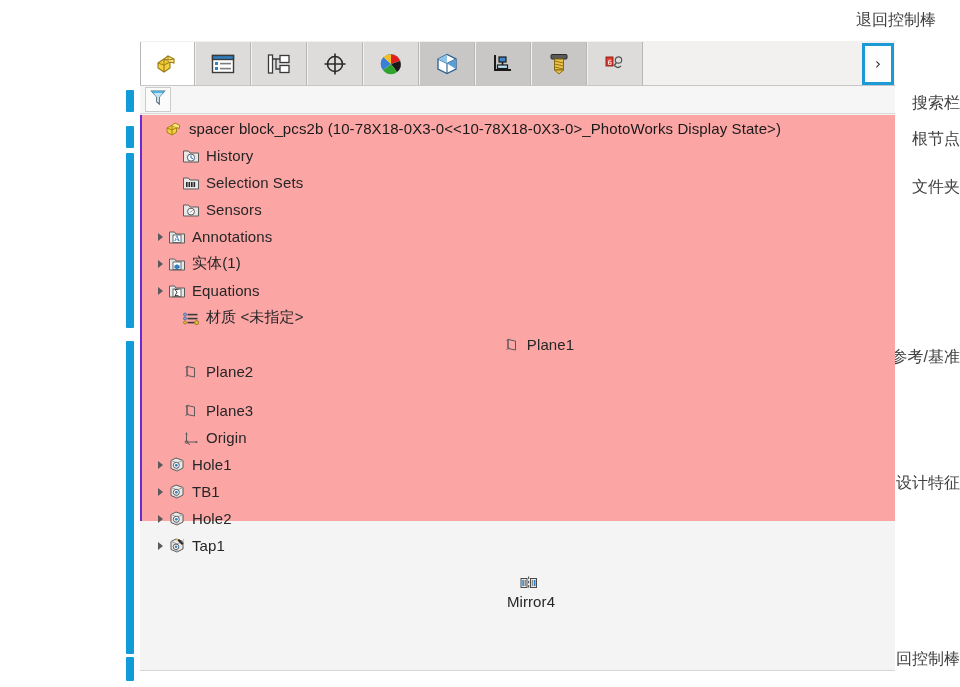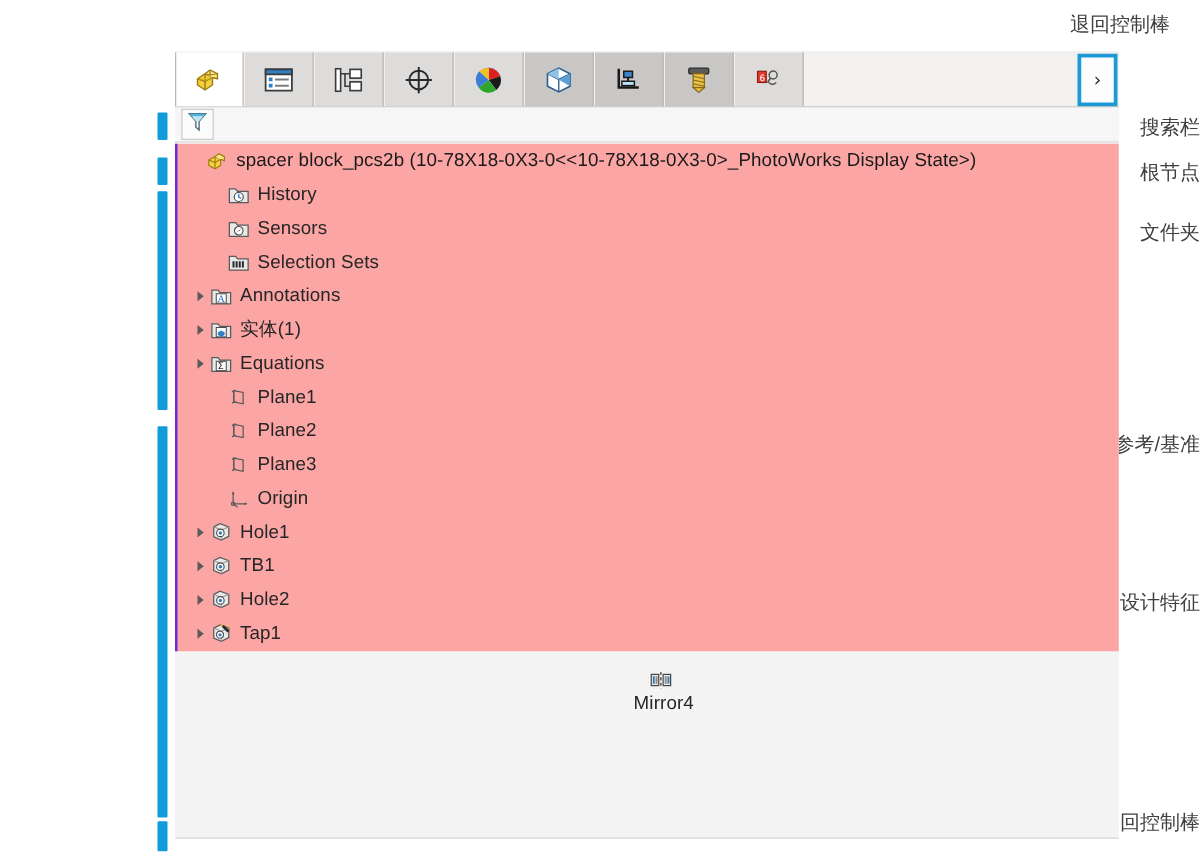--- a/index.html
+++ b/index.html
@@ -342,42 +342,42 @@
         </svg>
       </div>
       <div class="lbl">History</div>
     </div>
 
     <div class="row" style="padding-left:25px;">
       <div class="arrow"></div>
       <div class="ico">
         <svg width="18" height="16" viewBox="0 0 18 16">
           <path d="M1.5 3 L6.5 3 L8 5 L16.5 5 L16.5 14 L1.5 14 Z" fill="#e8e8e8" stroke="#5a5a5a" stroke-width="1"></path>
-          <circle cx="9" cy="9.6" r="3.4" fill="#ffffff" stroke="#4a4a4a" stroke-width="0.9"></circle>
-          <path d="M9 9.6 L11 7.4 L9.6 10 Z" fill="#d03020"></path>
-          <path d="M9 9.6 L7 11.8 L8.4 9.2 Z" fill="#2f7fc1"></path>
-        </svg>
-      </div>
-      <div class="lbl">Sensors</div>
-    </div>
-
-    <div class="row" style="padding-left:25px;">
-      <div class="arrow"></div>
-      <div class="ico">
-        <svg width="18" height="16" viewBox="0 0 18 16">
-          <path d="M1.5 3 L6.5 3 L8 5 L16.5 5 L16.5 14 L1.5 14 Z" fill="#e8e8e8" stroke="#5a5a5a" stroke-width="1"></path>
           <rect x="4" y="7" width="1.6" height="5" fill="#2a2a2a"></rect>
           <rect x="6.5" y="7" width="1.6" height="5" fill="#2a2a2a"></rect>
           <rect x="9" y="7" width="1.6" height="5" fill="#2a2a2a"></rect>
           <rect x="11.5" y="7" width="1.6" height="5" fill="#2a2a2a"></rect>
         </svg>
       </div>
       <div class="lbl">Selection Sets</div>
     </div>
 
+    <div class="row" style="padding-left:25px;">
+      <div class="arrow"></div>
+      <div class="ico">
+        <svg width="18" height="16" viewBox="0 0 18 16">
+          <path d="M1.5 3 L6.5 3 L8 5 L16.5 5 L16.5 14 L1.5 14 Z" fill="#e8e8e8" stroke="#5a5a5a" stroke-width="1"></path>
+          <circle cx="9" cy="9.6" r="3.4" fill="#ffffff" stroke="#4a4a4a" stroke-width="0.9"></circle>
+          <path d="M9 9.6 L11 7.4 L9.6 10 Z" fill="#d03020"></path>
+          <path d="M9 9.6 L7 11.8 L8.4 9.2 Z" fill="#2f7fc1"></path>
+        </svg>
+      </div>
+      <div class="lbl">Sensors</div>
+    </div>
+
     <div class="row" style="padding-left:11px;">
       <div class="arrow has"></div>
       <div class="ico">
         <svg width="18" height="16" viewBox="0 0 18 16">
           <path d="M1.5 3 L6.5 3 L8 5 L16.5 5 L16.5 14 L1.5 14 Z" fill="#e8e8e8" stroke="#5a5a5a" stroke-width="1"></path>
           <rect x="5" y="6" width="8" height="7.5" fill="#ffffff" stroke="#4a4a4a" stroke-width="0.8"></rect>
           <text x="6.2" y="12.4" font-size="7.5" fill="#2f6fc1" font-family="DejaVu Serif">A</text>
         </svg>
       </div>
       <div class="lbl">Annotations</div>
@@ -400,22 +400,37 @@
       <div class="ico">
         <svg width="18" height="16" viewBox="0 0 18 16">
           <path d="M1.5 3 L6.5 3 L8 5 L16.5 5 L16.5 14 L1.5 14 Z" fill="#e8e8e8" stroke="#5a5a5a" stroke-width="1"></path>
           <rect x="5" y="6" width="8" height="7.5" fill="#ffffff" stroke="#4a4a4a" stroke-width="0.8"></rect>
           <text x="6" y="12.5" font-size="8" fill="#2a2a2a" font-family="DejaVu Sans">Σ</text>
         </svg>
       </div>
       <div class="lbl">Equations</div>
     </div>
 
-
     <div class="row" style="padding-left:25px;">
+      <div class="arrow"></div>
+      <div class="ico">
+        <svg width="18" height="16" viewBox="0 0 18 16">
+          <circle cx="3" cy="4.5" r="1.5" fill="#7fa8d8" stroke="#3a5f8f" stroke-width="0.7"></circle>
+          <circle cx="3" cy="8.5" r="1.5" fill="#7fa8d8" stroke="#3a5f8f" stroke-width="0.7"></circle>
+          <circle cx="3" cy="12.5" r="1.5" fill="#e0c030" stroke="#8a6a12" stroke-width="0.7"></circle>
+          <rect x="5.5" y="3.8" width="10" height="1.6" fill="#3a3a3a"></rect>
+          <rect x="5.5" y="7.8" width="10" height="1.6" fill="#3a3a3a"></rect>
+          <rect x="5.5" y="11.8" width="7" height="1.6" fill="#3a3a3a"></rect>
+          <circle cx="14.6" cy="12.6" r="2" fill="#e0c030" stroke="#8a6a12" stroke-width="0.8"></circle>
+        </svg>
+      </div>
+      <div class="lbl">材质 &lt;未指定&gt;</div>
+    </div>
+
+    <div class="row" style="padding-left:25px;justify-content:center;">
       <div class="arrow"></div>
       <div class="ico">
         <svg width="16" height="16" viewBox="0 0 16 16">
           <path d="M4 2.5 L11.5 4 L11.5 13 L4 11.5 Z" fill="none" stroke="#5a5a5a" stroke-width="1"></path>
           <path d="M4 2.5 L4 11.5" stroke="#5a5a5a" stroke-width="1"></path>
           <path d="M2.5 3.5 L5.5 2 M2.5 12.5 L5.5 11" stroke="#5a5a5a" stroke-width="0.9"></path>
         </svg>
       </div>
       <div class="lbl">Plane1</div>
     </div>
@@ -425,21 +440,21 @@
       <div class="ico">
         <svg width="16" height="16" viewBox="0 0 16 16">
           <path d="M4 2.5 L11.5 4 L11.5 13 L4 11.5 Z" fill="none" stroke="#5a5a5a" stroke-width="1"></path>
           <path d="M4 2.5 L4 11.5" stroke="#5a5a5a" stroke-width="1"></path>
           <path d="M2.5 3.5 L5.5 2 M2.5 12.5 L5.5 11" stroke="#5a5a5a" stroke-width="0.9"></path>
         </svg>
       </div>
       <div class="lbl">Plane2</div>
     </div>
 
-    <div class="row" style="padding-left:25px;">
+    <div class="row" style="padding-left:25px;margin-top:12px;">
       <div class="arrow"></div>
       <div class="ico">
         <svg width="16" height="16" viewBox="0 0 16 16">
           <path d="M4 2.5 L11.5 4 L11.5 13 L4 11.5 Z" fill="none" stroke="#5a5a5a" stroke-width="1"></path>
           <path d="M4 2.5 L4 11.5" stroke="#5a5a5a" stroke-width="1"></path>
           <path d="M2.5 3.5 L5.5 2 M2.5 12.5 L5.5 11" stroke="#5a5a5a" stroke-width="0.9"></path>
         </svg>
       </div>
       <div class="lbl">Plane3</div>
     </div>

